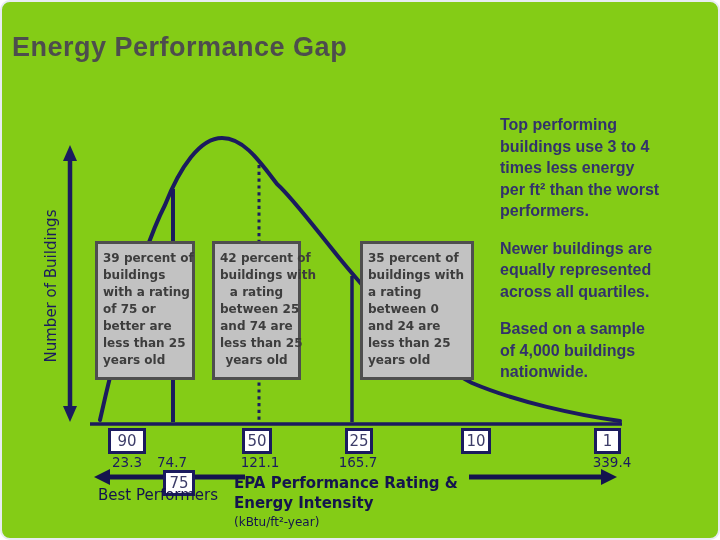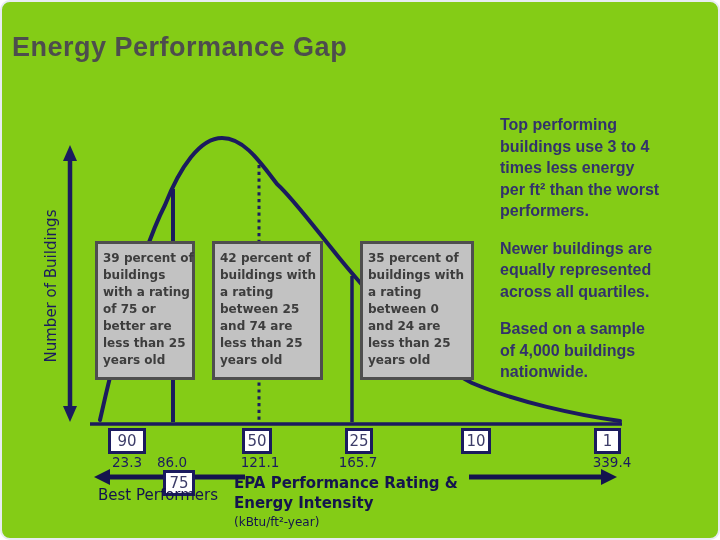--- a/index.html
+++ b/index.html
@@ -19,21 +19,21 @@
     transform:rotate(-90deg);text-align:center;
     font-family:"DejaVu Sans",sans-serif;font-size:15px;color:#1b1b5e;
   }
   .callout{
     position:absolute;top:239px;z-index:2;box-sizing:border-box;
     background:#c2c2c2;border:3px solid #4e4e4e;height:139px;
     padding:6px 5px;font-family:"DejaVu Sans",sans-serif;
     font-size:12px;font-weight:bold;color:#3d3d3d;line-height:17px;
   }
   .callout.c1{left:93px;width:100px;}
-  .callout.c2{left:210px;width:111px;}
+  .callout.c2{left:210px;width:89px;text-align:center;}
   .callout.c3{left:358px;width:114px;}
   .insights{
     position:absolute;left:498px;top:112px;width:218px;z-index:2;
     display:flex;flex-direction:column;gap:16px;justify-content:space-between;
   }
   .insights p{
     margin:0;font-size:16px;font-weight:bold;color:#32326b;line-height:21.5px;
   }
   .tick-box{
     position:absolute;top:426px;height:26px;z-index:2;box-sizing:border-box;
@@ -125,21 +125,21 @@
   </div>
 
   <div class="tick-box" style="left:106px;width:38px;">90</div>
   <div class="tick-box" style="left:161px;width:32px;margin-top:42px;">75</div>
   <div class="tick-box" style="left:240px;width:30px;">50</div>
   <div class="tick-box" style="left:343px;width:28px;">25</div>
   <div class="tick-box" style="left:459px;width:30px;">10</div>
   <div class="tick-box" style="left:592px;width:27px;">1</div>
 
   <div class="tick-value" style="left:93px;">23.3</div>
-  <div class="tick-value" style="left:138px;">86.0</div>
+  <div class="tick-value" style="left:138px;">74.7</div>
   <div class="tick-value" style="left:226px;">121.1</div>
   <div class="tick-value" style="left:324px;">165.7</div>
   <div class="tick-value" style="left:442px;"></div>
   <div class="tick-value" style="left:578px;">339.4</div>
 
   <div class="perf-label" style="left:96px;">Best Performers</div>
 
   <div class="axis-title">
     <div class="l1">EPA Performance Rating &amp;</div>
     <div class="l2">Energy Intensity</div>

